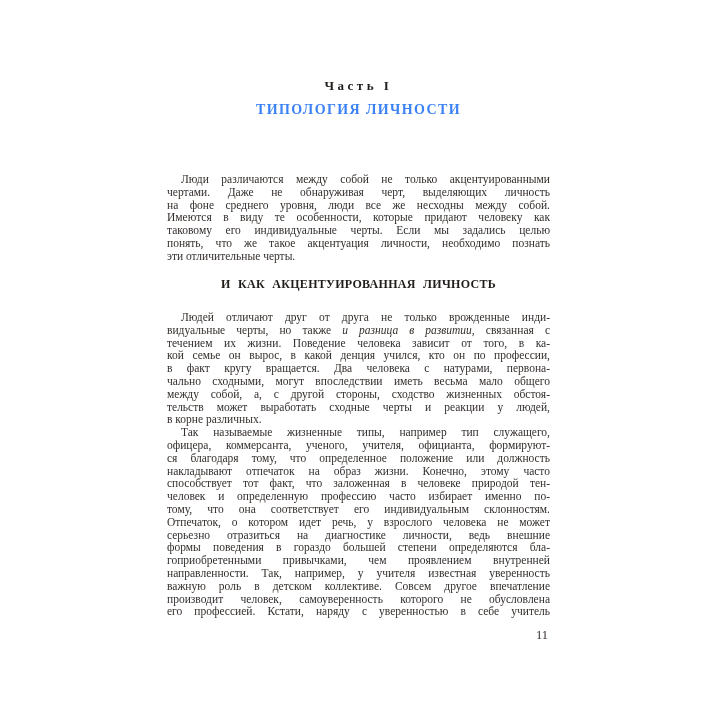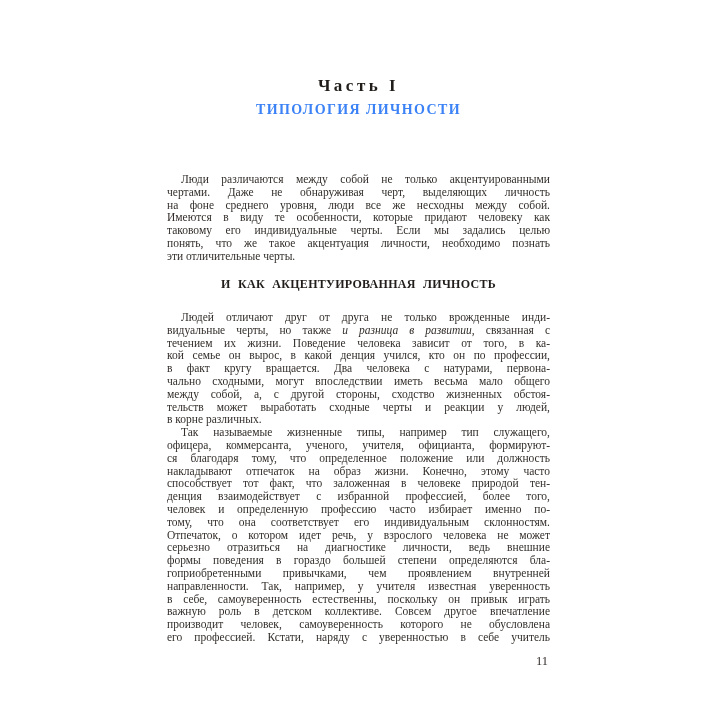--- a/index.html
+++ b/index.html
@@ -16,21 +16,21 @@
   .content {
     position: absolute;
     left: 167px;
     top: 0;
     width: 383px;
   }
 
   .part-title {
     margin-top: 76px;
     text-align: center;
-    font-size: 17px;
+    font-size: 13px;
     line-height: 19px;
     font-weight: bold;
     letter-spacing: 3.5px;
     font-family: Liberation Serif, serif;
   }
 
   .part-subtitle {
     margin-top: 6px;
     text-align: center;
     font-size: 14px;
@@ -108,29 +108,27 @@
           <div class="text-line">между собой, а, с другой стороны, сходство жизненных обстоя-</div>
           <div class="text-line">тельств может выработать сходные черты и реакции у людей,</div>
           <div class="text-line last-line">в корне различных.</div>
         </div>
         <div class="paragraph">
           <div class="text-line first-line">Так называемые жизненные типы, например тип служащего,</div>
           <div class="text-line">офицера, коммерсанта, ученого, учителя, официанта, формируют-</div>
           <div class="text-line">ся благодаря тому, что определенное положение или должность</div>
           <div class="text-line">накладывают отпечаток на образ жизни. Конечно, этому часто</div>
           <div class="text-line">способствует тот факт, что заложенная в человеке природой тен-</div>
-          <div class="text-line">денция взаимодействует с избранной профессией, более того,</div>
           <div class="text-line">человек и определенную профессию часто избирает именно по-</div>
           <div class="text-line">тому, что она соответствует его индивидуальным склонностям.</div>
           <div class="text-line">Отпечаток, о котором идет речь, у взрослого человека не может</div>
           <div class="text-line">серьезно отразиться на диагностике личности, ведь внешние</div>
           <div class="text-line">формы поведения в гораздо большей степени определяются бла-</div>
           <div class="text-line">гоприобретенными привычками, чем проявлением внутренней</div>
           <div class="text-line">направленности. Так, например, у учителя известная уверенность</div>
-          <div class="text-line">в себе, самоуверенность естественны, поскольку он привык играть</div>
           <div class="text-line">важную роль в детском коллективе. Совсем другое впечатление</div>
           <div class="text-line">производит человек, самоуверенность которого не обусловлена</div>
           <div class="text-line">его профессией. Кстати, наряду с уверенностью в себе учитель</div>
         </div>
       </div>
 
     <div class="page-number">11</div>
 
   </div>
 </div>

